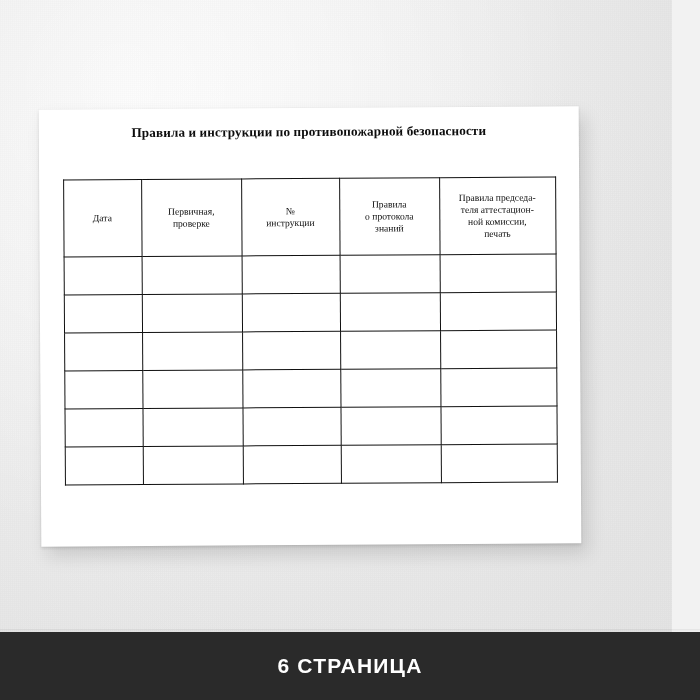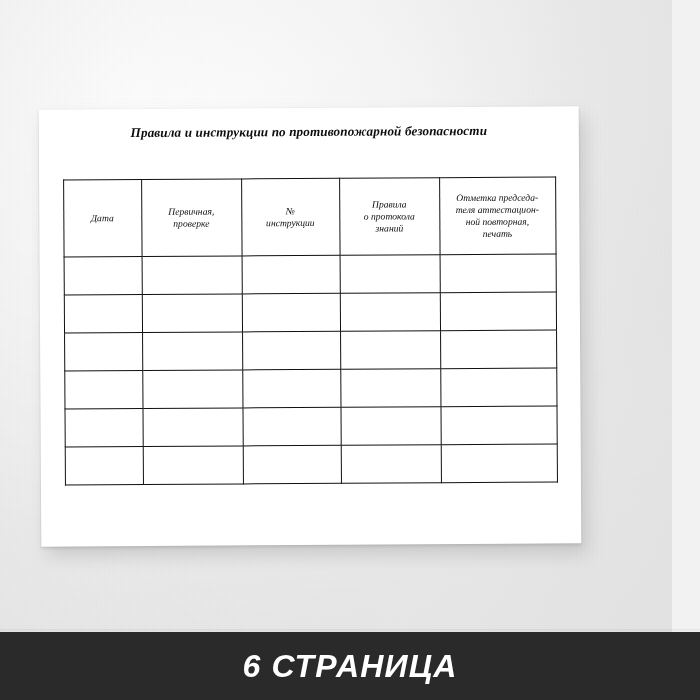--- a/index.html
+++ b/index.html
@@ -10,21 +10,20 @@
     width: 700px;
     height: 700px;
     overflow: hidden;
     font-family: "Liberation Serif", serif;
     background: #f2f2f2;
   }
   .scene {
     position: relative;
     width: 672px;
     height: 700px;
-    font-style: italic;
   }
   
   .backdrop {
     position: absolute;
     inset: 0;
     background:
       radial-gradient(circle at 18% 12%, rgba(255,255,255,0.95), rgba(255,255,255,0) 55%),
       radial-gradient(circle at 82% 78%, rgba(232,232,232,0.9), rgba(232,232,232,0) 60%),
       linear-gradient(135deg, #f6f6f6 0%, #efefef 40%, #e9e9e9 70%, #f1f1f1 100%);
   }
@@ -113,21 +112,21 @@
     width: 700px;
     height: 68px;
     background: #2a2a2a;
     display: flex;
     align-items: center;
     justify-content: center;
   }
   .caption-text {
     font-family: "Liberation Sans", sans-serif;
     font-weight: bold;
-    font-size: 32px;
+    font-size: 21px;
     letter-spacing: 1.2px;
     color: #ffffff;
     text-transform: uppercase;
   }
   .caption-gap {
     position: absolute;
     left: 0;
     bottom: 68px;
     width: 700px;
     height: 3px;
@@ -165,23 +164,23 @@
             <th>
               <div>№</div>
               <div>инструкции</div>
             </th>
             <th>
               <div>Правила</div>
               <div>о протокола</div>
               <div>знаний</div>
             </th>
             <th>
-              <div>Отметка председа-</div>
+              <div>Правила председа-</div>
               <div>теля аттестацион-</div>
-              <div>ной повторная,</div>
+              <div>ной комиссии,</div>
               <div>печать</div>
             </th>
           </tr>
         </thead>
         <tbody>
           <tr>
             <td></td>
             <td></td>
             <td></td>
             <td></td>

